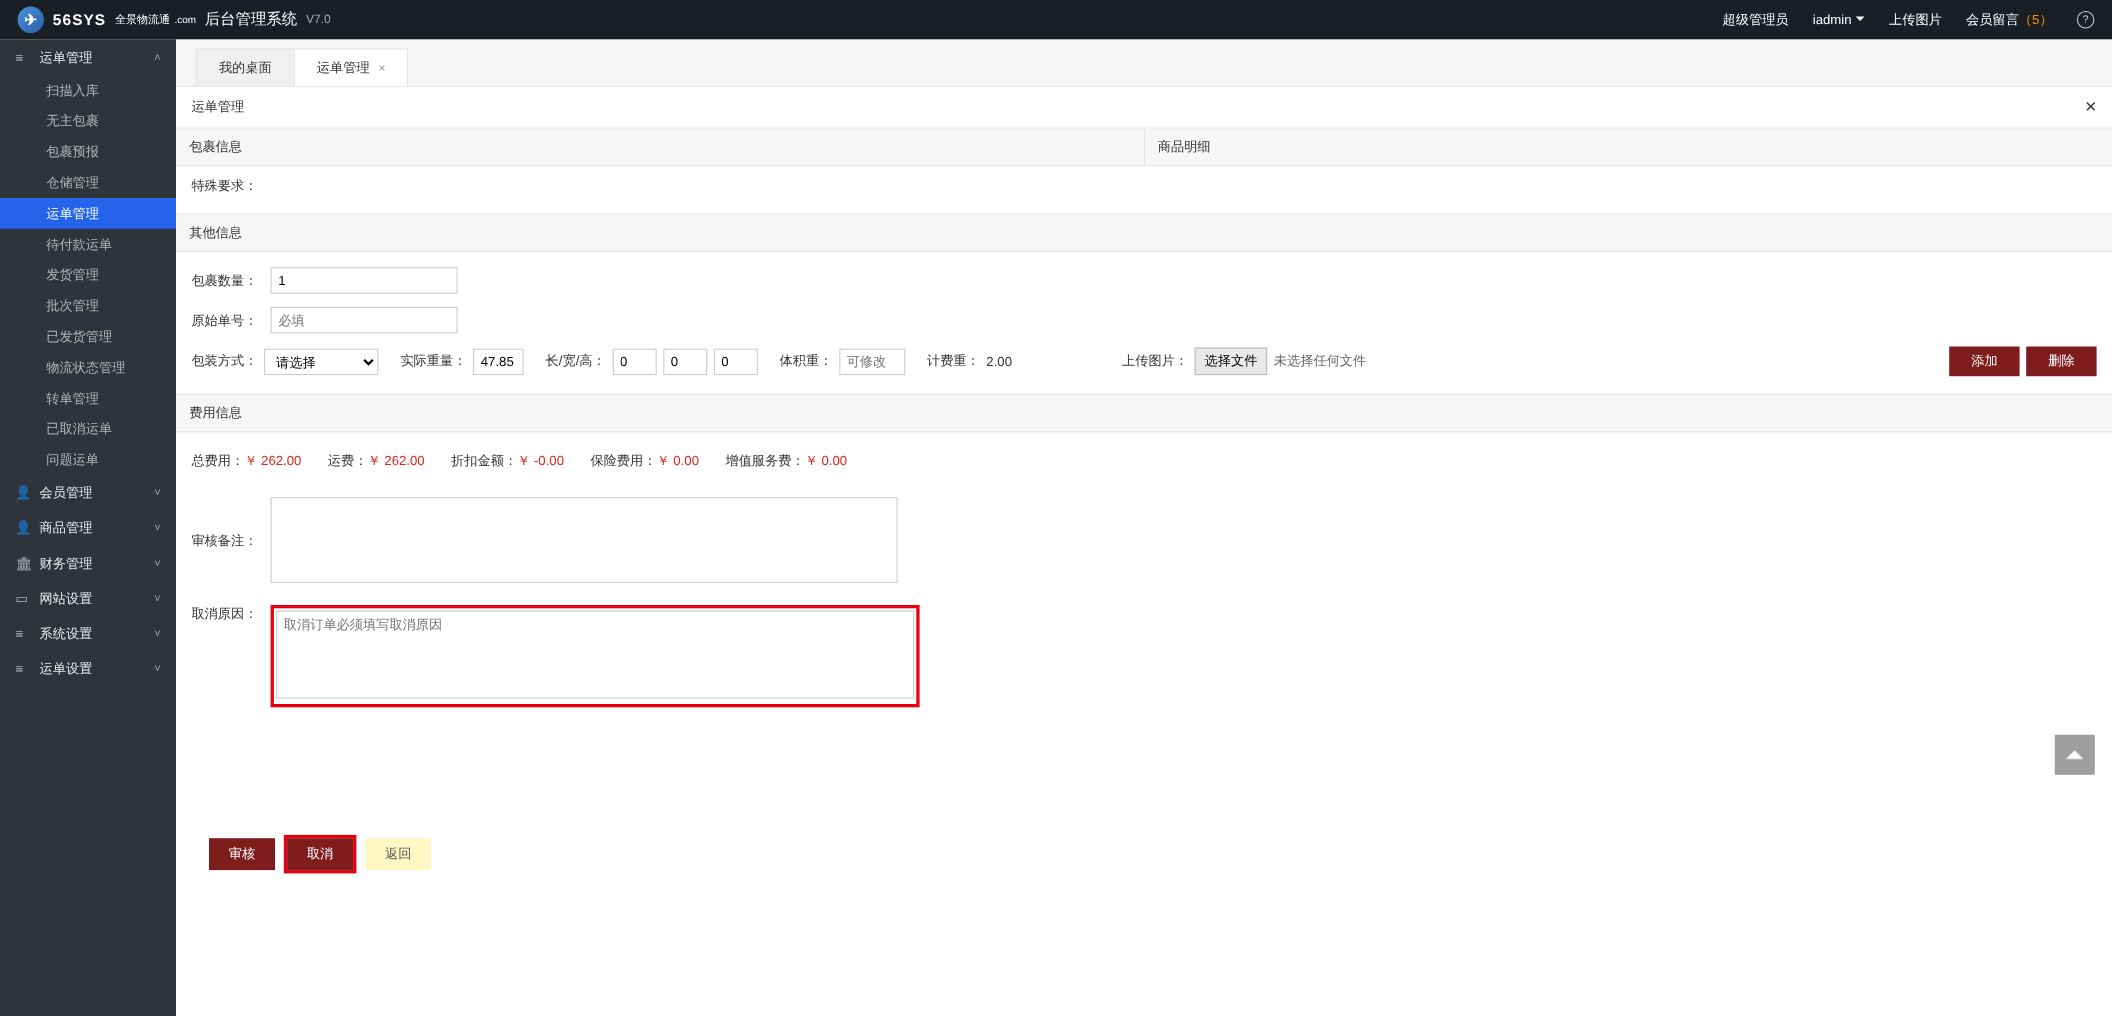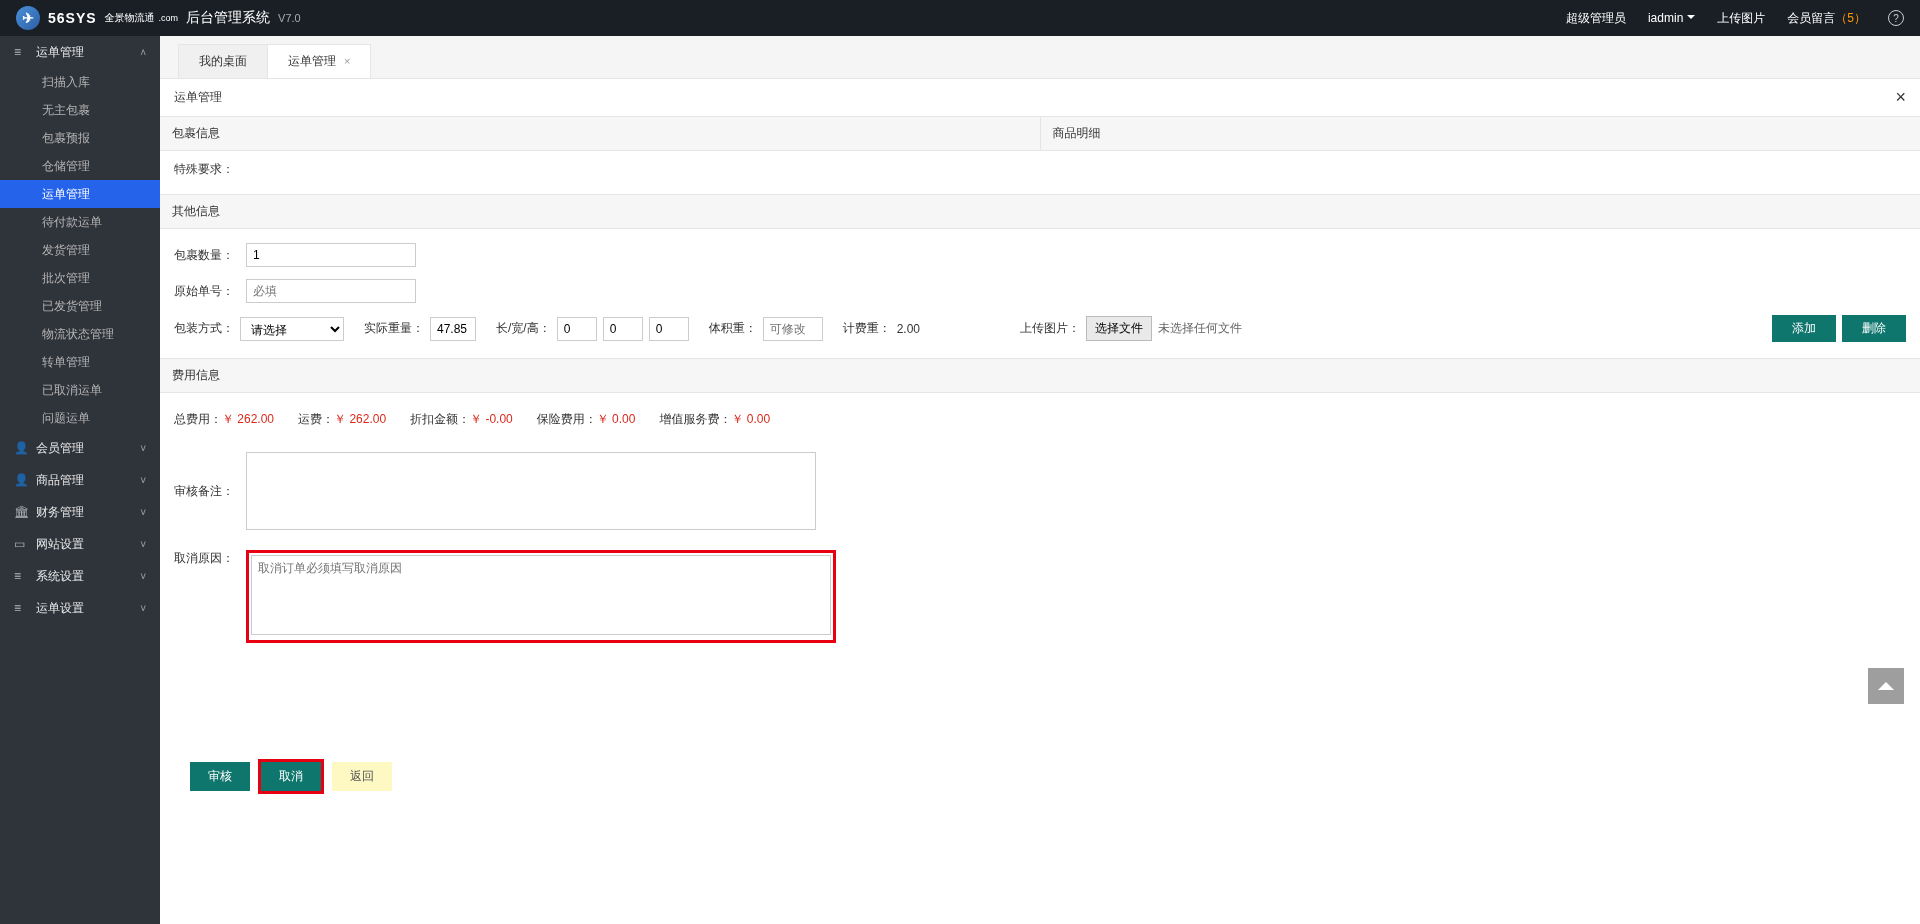--- a/index.html
+++ b/index.html
@@ -56,21 +56,21 @@
     .section-head { background: #f6f6f6; padding: 8px 12px; margin: 10px -14px 8px -14px; font-size: 12px; border-top: 1px solid #e5e5e5; border-bottom: 1px solid #e5e5e5; }
     input[type="text"], select, textarea { border: 1px solid #ccc; padding: 4px 6px; font-size: 12px; background: #fff; }
     input[type="text"] { height: 24px; }
     select { height: 24px; }
     textarea { resize: none; font-family: inherit; }
     
     .inline-field { display: flex; align-items: center; gap: 6px; }
     .inline-field .fl { color: #333; }
     
     .btn { padding: 5px 20px; border: none; color: #fff; font-size: 12px; cursor: pointer; }
-    .btn-primary { background: #0f766e; }
+    .btn-primary { background: #7f1d1d; }
     .btn-gray { background: #fef9c3; color: #555; }
     .file-btn { background: #e9e9e9; border: 1px solid #bbb; padding: 3px 8px; font-size: 12px; cursor: pointer; }
     
     .fee-row { display: flex; gap: 24px; padding: 10px 0; font-size: 12px; }
     .fee-item { color: #333; }
     .fee-val { color: #d9291c; }
     
     .highlight-box { border: 3px solid #e60012; padding: 2px; display: inline-block; }
     .highlight-box textarea { border: 1px solid #ccc; }
     .highlight-box-btn { border: 3px solid #e60012; padding: 0; display: inline-block; }

